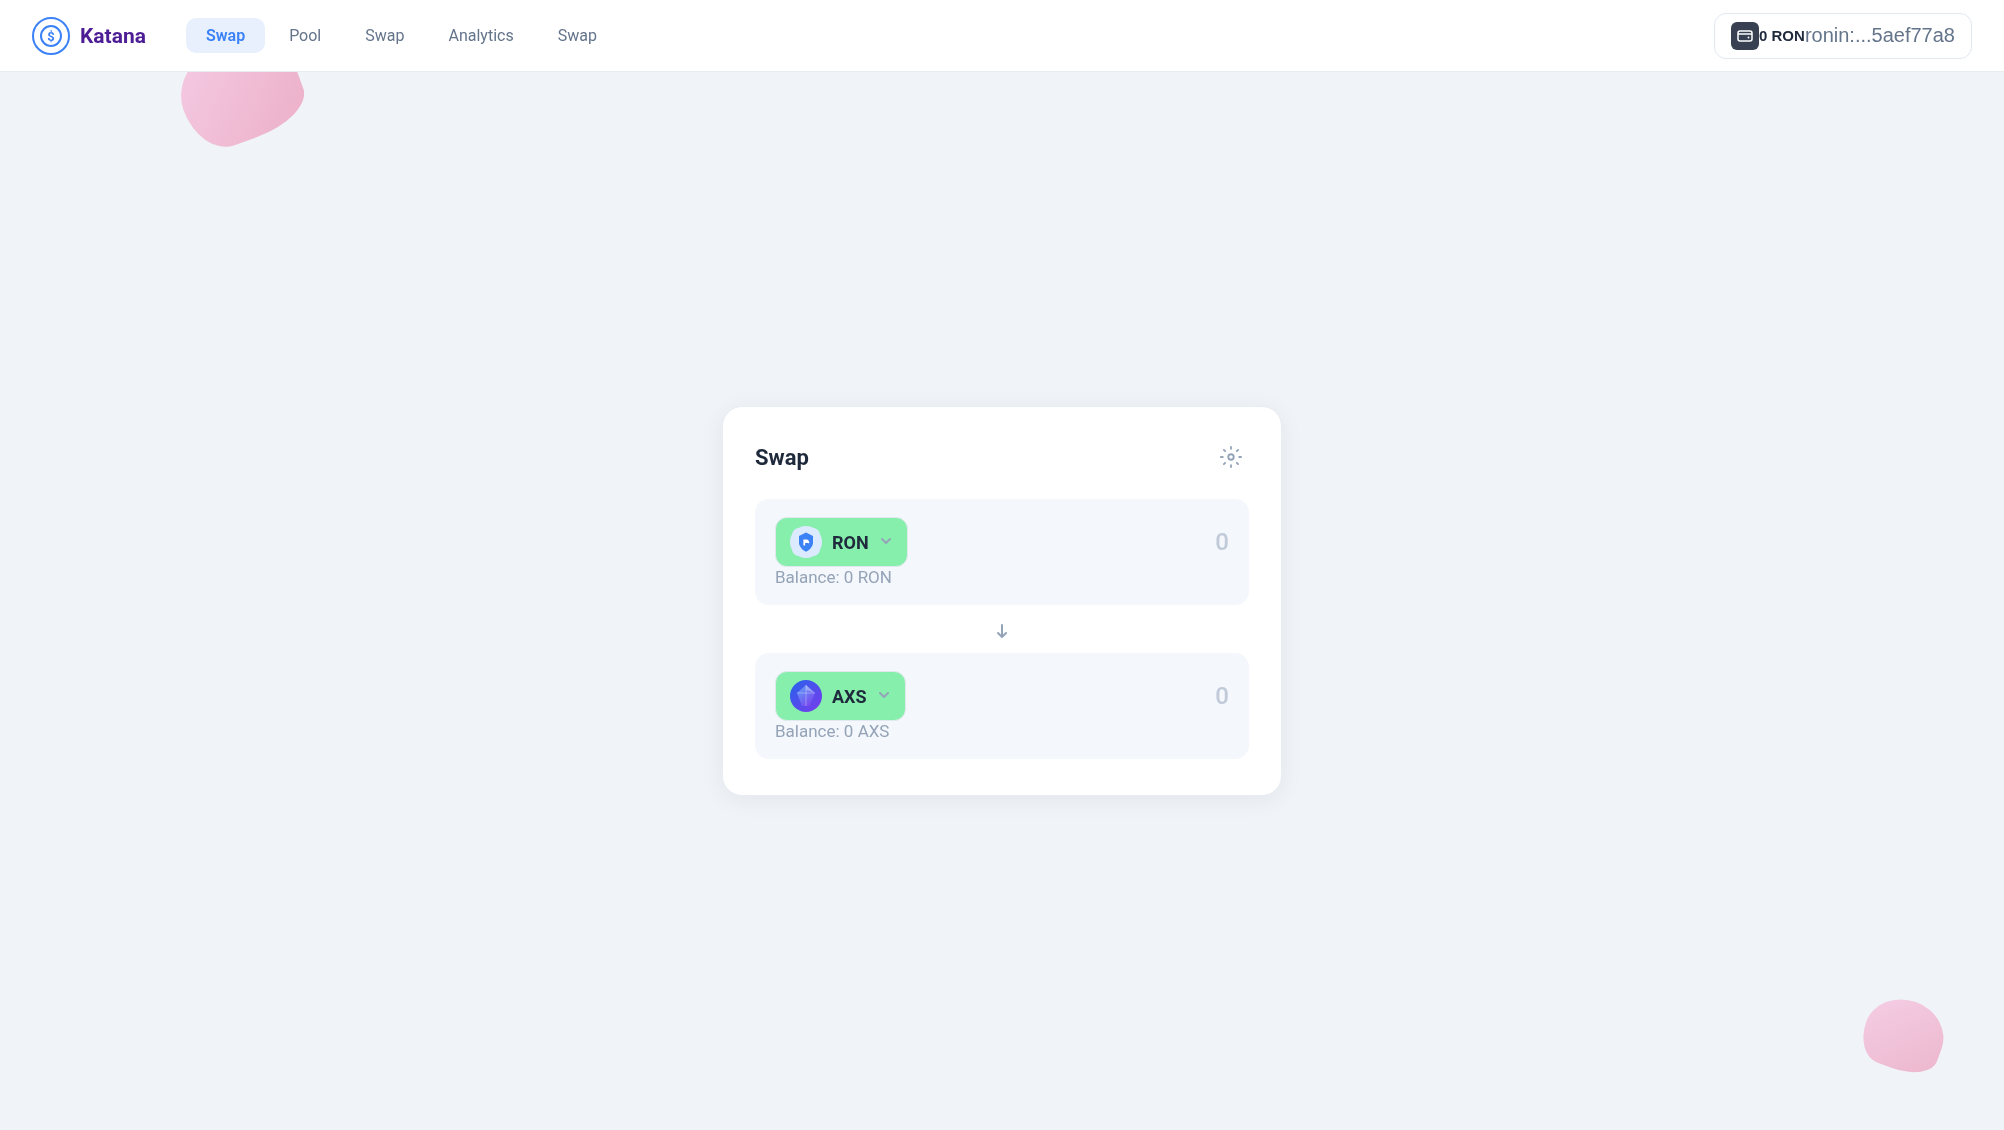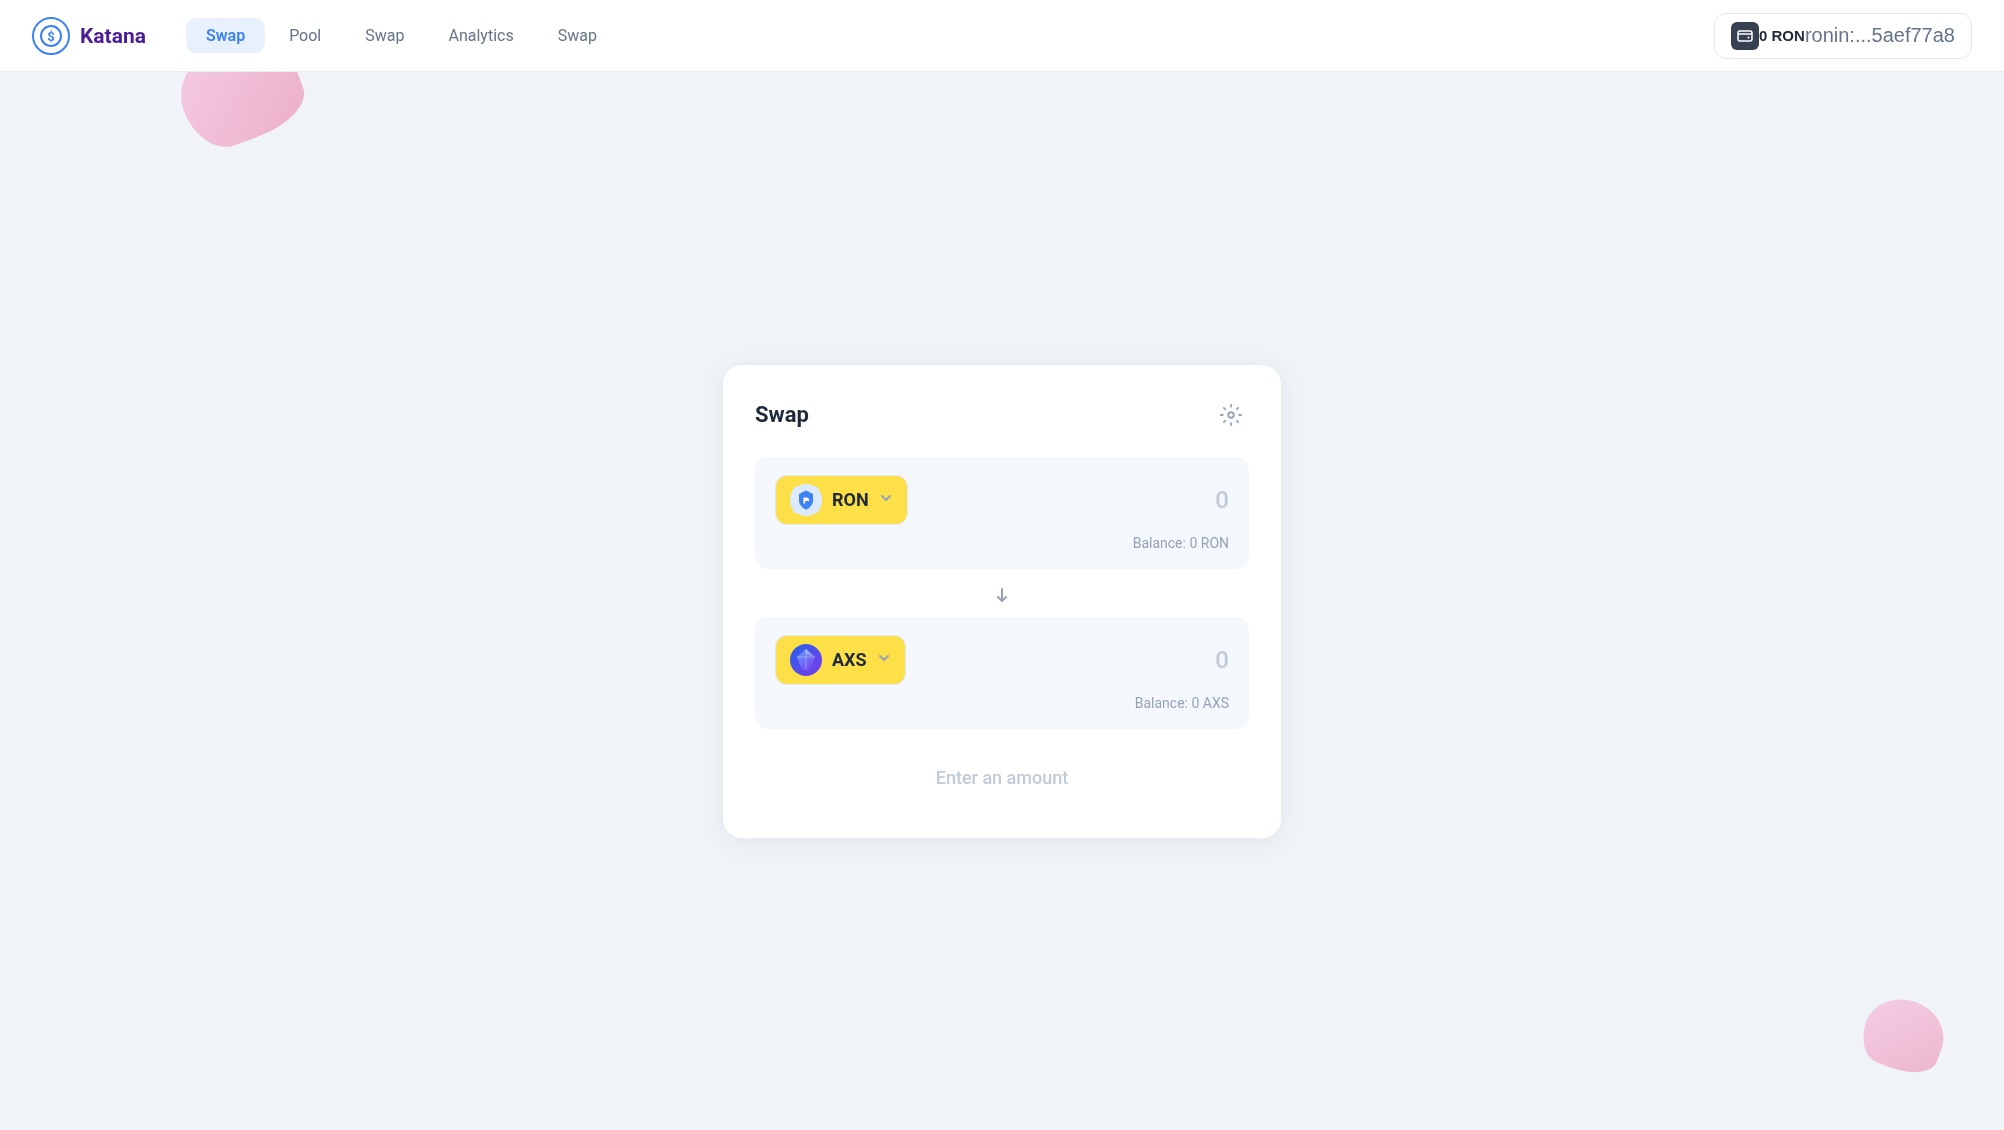--- a/index.html
+++ b/index.html
@@ -202,21 +202,21 @@
     .token-row {
       display: flex;
       align-items: center;
       justify-content: space-between;
     }
 
     .token-selector {
       display: flex;
       align-items: center;
       gap: 10px;
-      background: #fde047;
+      background: #86efac;
       border: 1px solid #e2e8f0;
       border-radius: 12px;
       padding: 8px 14px;
       cursor: pointer;
       transition: background 0.15s;
     }
 
     .token-icon {
       width: 32px;
       height: 32px;
@@ -246,24 +246,22 @@
       font-size: 14px;
     }
 
     .token-amount {
       font-size: 24px;
       font-weight: 500;
       color: #c0cad8;
     }
 
     .token-balance {
-      margin-top: 10px;
-      font-size: 14px;
+      font-size: 17px;
       color: #94a3b8;
-      text-align: right;
     }
 
     
     .swap-arrow-container {
       display: flex;
       align-items: center;
       justify-content: center;
       height: 44px;
     }
 
@@ -411,16 +409,15 @@
             <svg width="14" height="14" viewBox="0 0 14 14" fill="none">
               <path d="M3 5 L7 9 L11 5" stroke="#94a3b8" stroke-width="2" stroke-linecap="round" stroke-linejoin="round"></path>
             </svg>
           </span>
         </div>
         <span class="token-amount">0</span>
       </div>
       <div class="token-balance">Balance: 0 AXS</div>
     </div>
 
-    <div class="enter-amount-btn">Enter an amount</div>
 
   </div>
 </div>
 
 </body></html>

